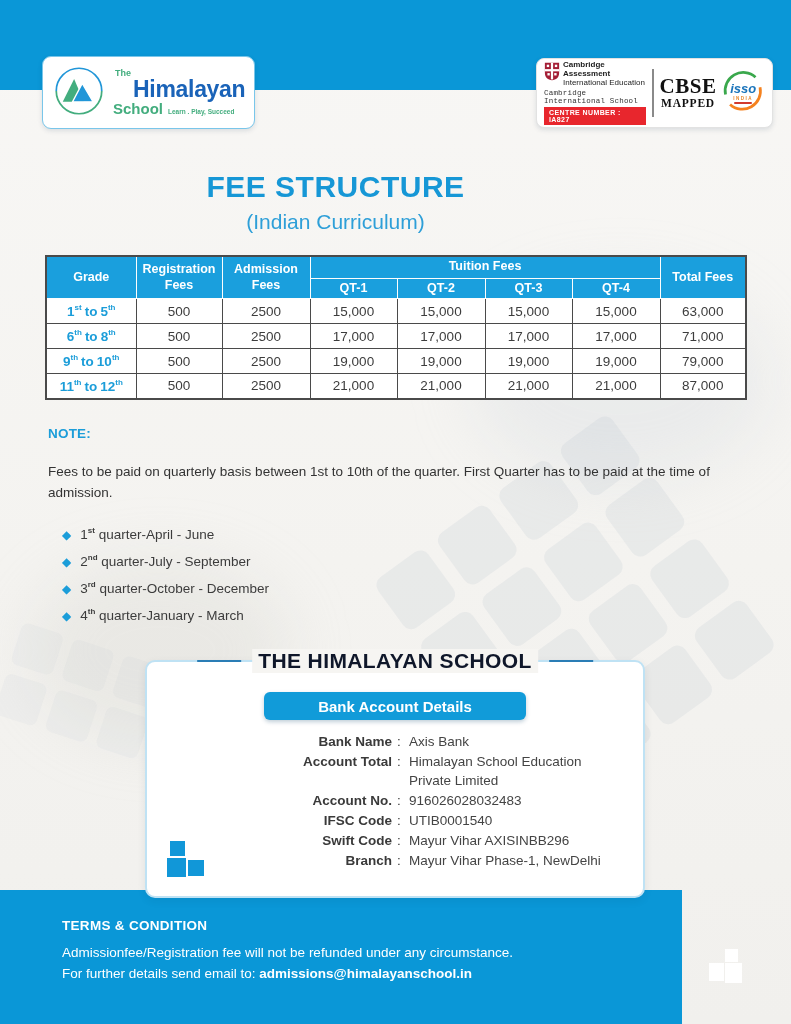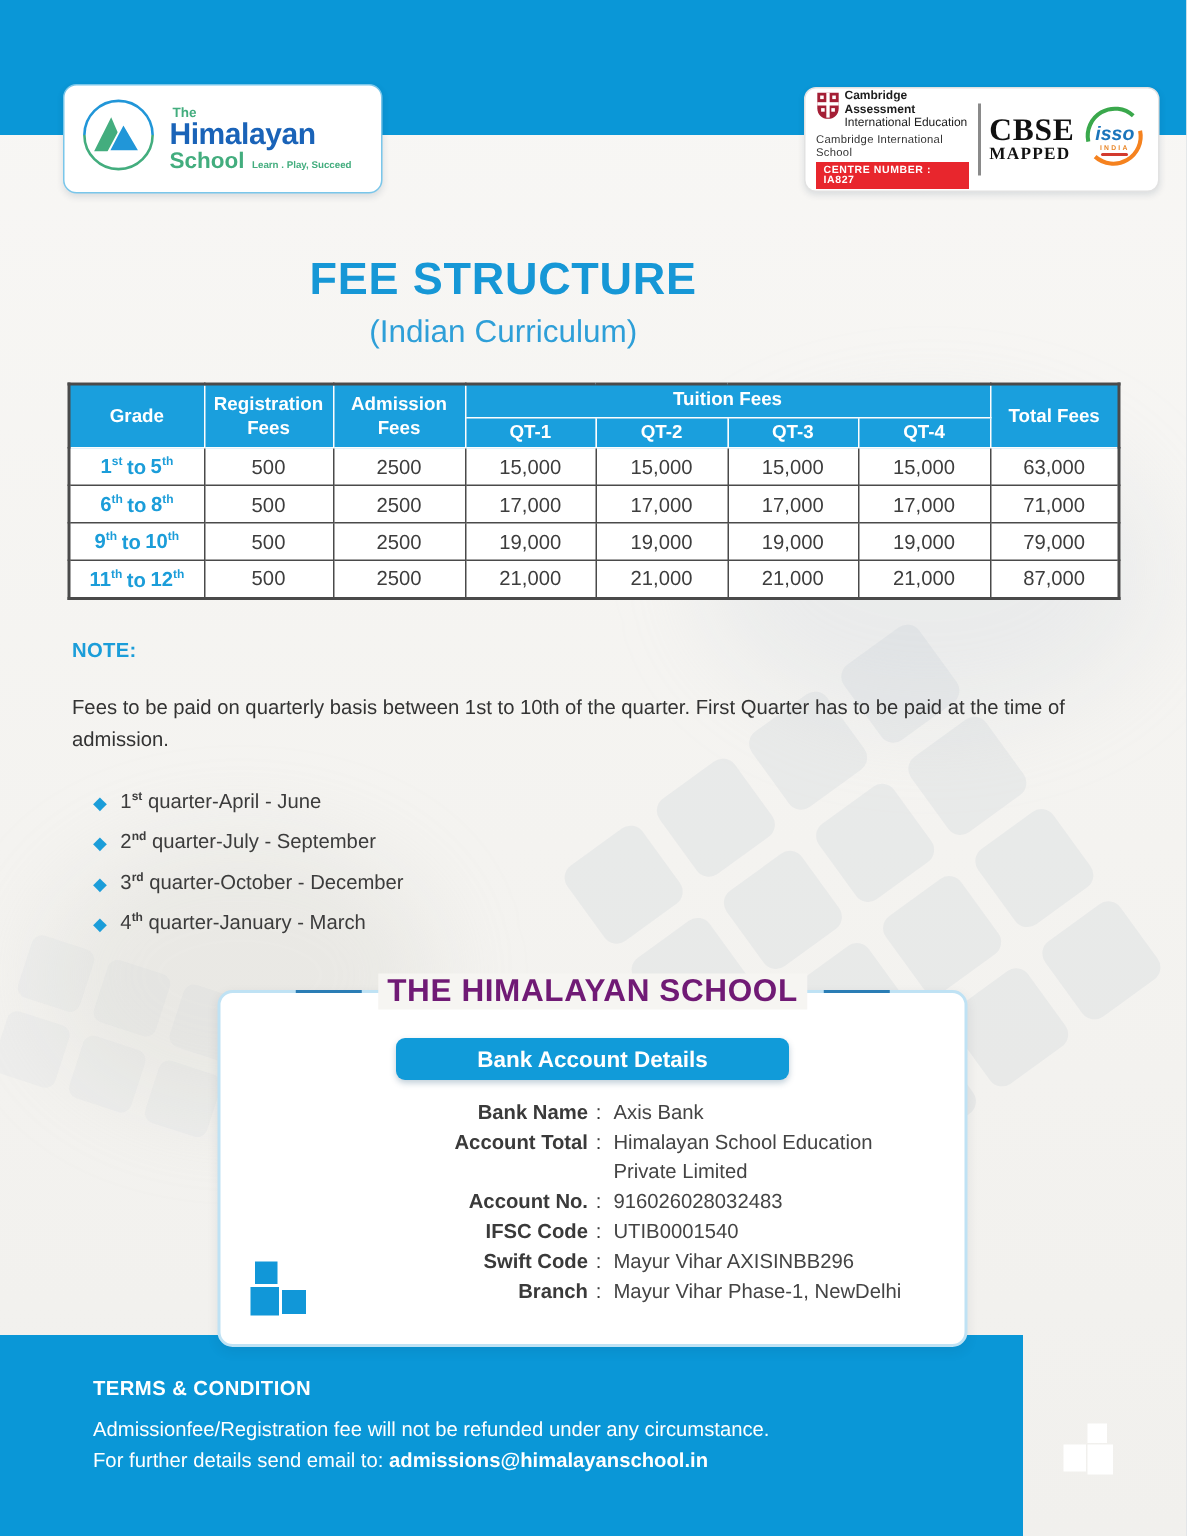--- a/index.html
+++ b/index.html
@@ -26,40 +26,40 @@
   .top-band { position:absolute; left:0; top:0; width:791px; height:90px; background:#0a97d7; z-index:1; }
 
   .logo-card {
     position:absolute; left:42px; top:56px; width:213px; height:73px; z-index:2;
     background:#fff; border:1px solid #79c6ea; border-radius:9px;
     display:flex; align-items:center; padding:6px 10px; gap:8px;
     box-shadow:0 2px 5px rgba(0,40,70,.12);
   }
   .logo-text { line-height:1; }
   .logo-the { font-size:9px; font-weight:bold; color:#43ad7e; margin-left:2px; }
-  .logo-name { font-size:20px; font-weight:800; color:#1a63b8; letter-spacing:-.3px; }
+  .logo-name { font-size:23px; font-weight:800; color:#1a63b8; letter-spacing:-.3px;margin-left:20px; }
   .logo-school-row { display:flex; align-items:baseline; gap:5px; }
   .logo-school { font-size:15px; font-weight:800; color:#43ad7e; }
   .logo-tagline { font-size:6.5px; font-weight:bold; color:#43ad7e; }
 
   .accr-card {
     position:absolute; left:536px; top:58px; width:237px; height:70px; z-index:2;
     background:#fff; border:1px solid #e2e2e2; border-radius:8px;
     display:flex; align-items:center; padding:6px 7px;
     box-shadow:0 2px 5px rgba(0,40,70,.12);
   }
   .camb { width:112px; }
   .camb-top { display:flex; gap:3px; align-items:center; }
   .camb-l1 { font-size:8px; font-weight:bold; color:#1c1c1c; line-height:1.15; }
   .camb-l2 { font-size:8px; color:#1c1c1c; line-height:1.15; }
-  .camb-l3 { font-size:7.5px; color:#333; margin-top:2px; letter-spacing:.2px; }
+  .camb-l3 { font-size:7.5px; color:#333; margin-top:2px; letter-spacing:.2px;font-family:Liberation Mono, monospace; }
   .camb-banner { margin-top:2px; background:#e8262d; color:#fff; font-size:7px; font-weight:bold;
     letter-spacing:.4px; padding:2px 5px; display:inline-block; }
   .accr-divider { width:2px; height:48px; background:#8a8a8a; margin:0 6px; }
-  .cbse { width:62px; font-family:"Liberation Serif", serif; color:#111; }
+  .cbse { text-align:center; width:62px; font-family:"Liberation Serif", serif; color:#111; }
   .cbse-main { font-size:21px; font-weight:900; letter-spacing:.5px; line-height:1; }
   .cbse-sub  { font-size:11.5px; font-weight:bold; letter-spacing:.8px; line-height:1.1; }
   .isso { position:relative; width:48px; height:48px; margin-left:5px; }
   .isso svg { position:absolute; inset:0; }
   .isso-inner { position:absolute; inset:0; display:flex; flex-direction:column; align-items:center; justify-content:center; }
   .isso-name { font-size:13px; font-weight:bold; font-style:italic; color:#1b75bb; line-height:1; }
   .isso-country { font-size:4.5px; font-weight:bold; color:#e8872a; letter-spacing:1.5px; margin-top:1px; }
   .isso-dash { width:18px; height:2px; background:#d23a2e; margin-top:1px; border-radius:1px; }
 
   
@@ -89,21 +89,21 @@
   .q-item { font-size:13.5px; color:#3c3c3c; margin-bottom:11.5px; display:flex; align-items:baseline; }
   .q-bullet { color:#1b9dd9; font-size:12px; margin-right:9px; }
 
   
   .bank-card { position:absolute; left:145px; top:660px; width:500px; height:238px; z-index:3;
     background:#fff; border:2px solid #bfe2f4; border-radius:10px;
     box-shadow:0 3px 8px rgba(0,40,70,.08); }
   .bank-title-row { position:absolute; top:-13px; left:50%; transform:translateX(-50%);
     display:flex; align-items:center; gap:11px; background:transparent; white-space:nowrap; }
   .bank-title-row .rule { width:44px; height:2.5px; background:#2a7db5; }
-  .bank-title { font-size:21px; font-weight:800; color:#701a75; letter-spacing:.4px;
+  .bank-title { font-size:21px; font-weight:800; color:#0f172a; letter-spacing:.4px;
     background:#f6f5f2; padding:0 6px; }
   .bank-banner { position:absolute; left:50%; top:30px; transform:translateX(-50%);
     width:262px; height:28px; background:#119bd9; border-radius:6px; color:#fff;
     font-size:15px; font-weight:bold; display:flex; align-items:center; justify-content:center;
     box-shadow:0 2px 4px rgba(0,60,100,.25); }
   .bank-fields { position:absolute; left:0; top:70px; width:100%; padding-right:32px;
     display:grid; grid-template-columns:245px 14px 1fr; row-gap:1px; }
   .bf-label { text-align:right; font-size:13.5px; font-weight:bold; color:#3a3a3a; line-height:19px;margin-left:20px; }
   .bf-colon { text-align:center; font-size:13.5px; color:#3a3a3a; line-height:19px; }
   .bf-colon::before { content:":"; }

